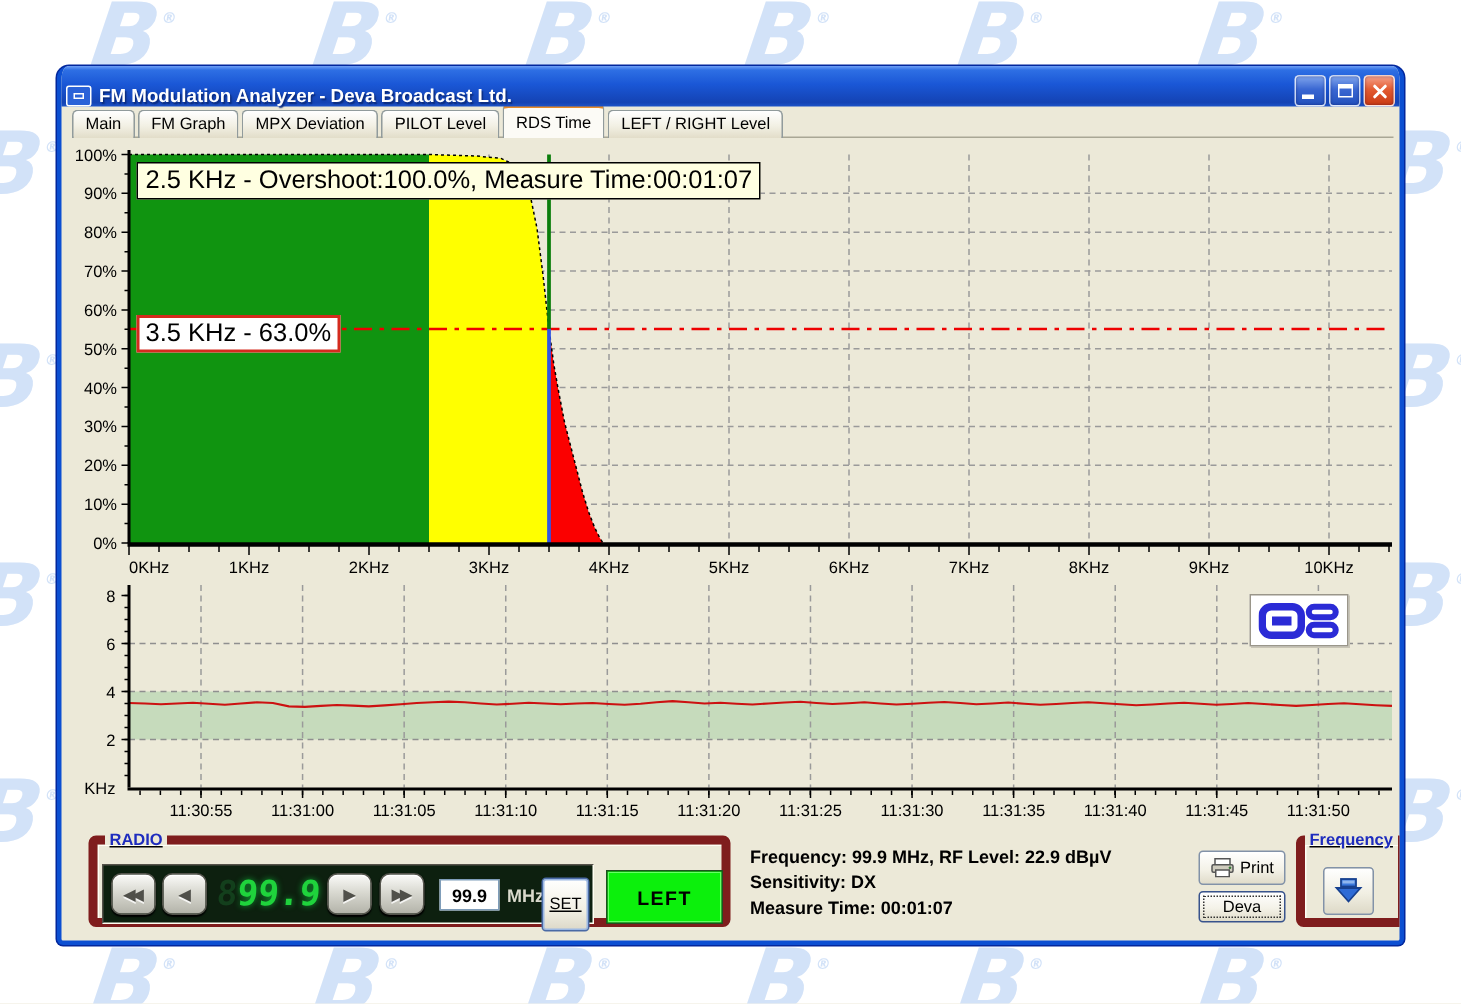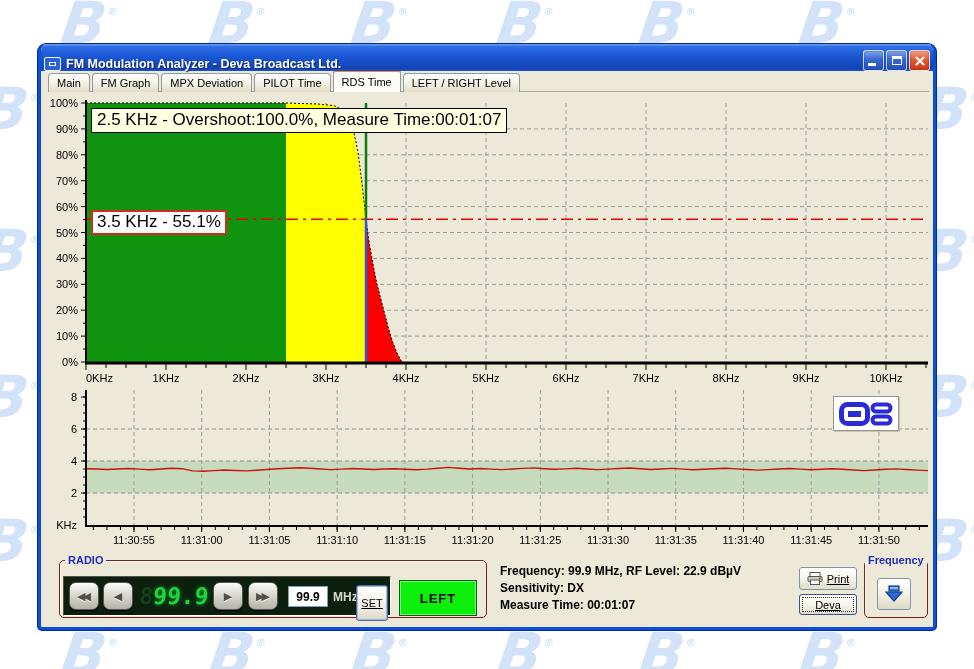--- a/index.html
+++ b/index.html
@@ -97,22 +97,23 @@
   .db-logo {
     position:absolute; left:792px; top:352px; width:66px; height:35px; z-index:3;
     background:#fff; border:1px solid #9a968a;
     box-shadow:1px 1px 0 #c9c5b5;
     display:flex; align-items:center; justify-content:center;
   }
 
   
   fieldset.group {
     position:absolute; z-index:4;
-    border:1px solid #7f1d1d; border-radius:5px;
+    border:6px solid #7f1d1d; border-radius:5px;
     box-shadow:inset 1px 1px 0 #fffef5;
+    text-decoration:underline;
   }
   fieldset.group legend {
     font-size:11px; font-weight:bold; color:#1e2cbe; padding:0 3px; margin-left:5px;
   }
   fieldset.settings-group legend { margin:0 auto; }
 
   .radio-group { left:18px; top:510px; width:428px; height:64px; }
   .dark-panel {
     position:absolute; left:3px; top:10px; width:328px; height:40px;
     background:#0d200f;
@@ -165,21 +166,20 @@
   .status-text div { height:17px; line-height:17px; white-space:nowrap; }
 
   .xp-btn {
     position:absolute; z-index:4;
     border:1px solid #8292a8; border-radius:3px;
     background:linear-gradient(180deg,#ffffff 0%,#f4f2e8 55%,#e0dcca 100%);
     box-shadow:0 1px 0 #fff inset;
     font-size:11px; color:#000; cursor:pointer;
     display:flex; align-items:center; justify-content:center; gap:4px;
     font-family:"Liberation Sans", sans-serif;
-    text-decoration:underline;
   }
   .print-btn { left:758px; top:523px; width:58px; height:23px; }
   .clear-btn { left:758px; top:550px; width:58px; height:21px; outline:1px dotted #333; outline-offset:-4px; border-color:#38538c; }
 
   .settings-group { left:823px; top:510px; width:60px; height:64px; }
   .settings-btn {
     position:absolute; left:12px; top:12px; width:34px; height:32px;
     border:1px solid #8292a8; border-radius:3px;
     background:linear-gradient(180deg,#ffffff 0%,#f1efe3 55%,#ddd9c7 100%);
     cursor:pointer; display:flex; align-items:center; justify-content:center;
@@ -480,27 +480,27 @@
           <span class="glyph-x2"></span>
         </span>
     </span>
   </div>
 
   <div class="tabbar" id="tabbar">
     <span class="tabline"></span>
   <span class="tab">Main</span>
       <span class="tab">FM Graph</span>
       <span class="tab">MPX Deviation</span>
-      <span class="tab">PILOT Time</span>
+      <span class="tab">PILOT Level</span>
       <span class="tab active">RDS Time</span>
       <span class="tab">LEFT / RIGHT Level</span>
     </div>
 
   <div class="tooltip yellow">2.5 KHz - Overshoot:100.0%, Measure Time:00:01:07</div>
-  <div class="tooltip red">3.5 KHz - 55.1%</div>
+  <div class="tooltip red">3.5 KHz - 63.0%</div>
 
   <div class="db-logo">
     <svg width="54" height="24" viewBox="0 0 54 24">
       <rect x="2.5" y="2.5" width="26" height="19" rx="6" fill="none" stroke="#2b2bd6" stroke-width="5"></rect>
       <rect x="9" y="9" width="13" height="6" fill="#2b2bd6"></rect>
       <rect x="33.5" y="2.5" width="18" height="7" rx="3.5" fill="none" stroke="#2b2bd6" stroke-width="4"></rect>
       <rect x="33.5" y="14.5" width="18" height="7" rx="3.5" fill="none" stroke="#2b2bd6" stroke-width="4"></rect>
     </svg>
   </div>
 

